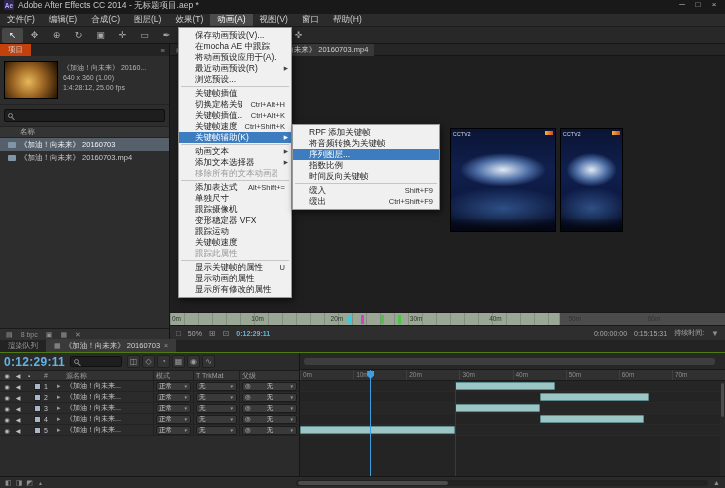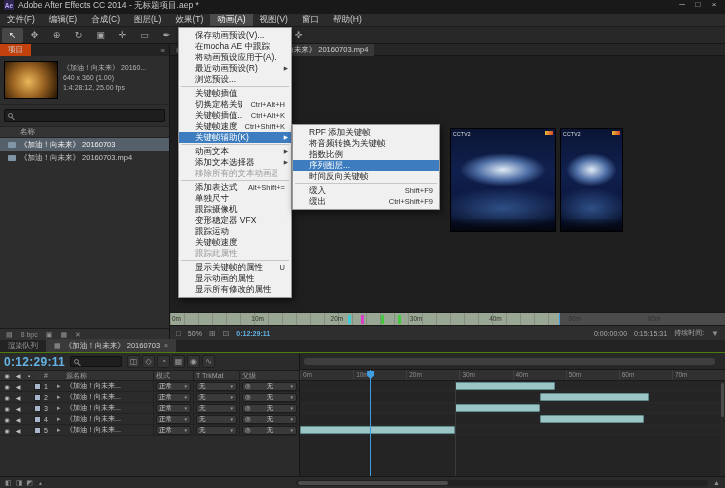--- a/index.html
+++ b/index.html
@@ -658,26 +658,26 @@
 
 <div id="sub-menu" class="menu">
   <div class="mi">
     <span class="lab">RPF 添加关键帧</span>
     <span class="sc"></span>
   </div>
     <div class="mi">
     <span class="lab">将音频转换为关键帧</span>
     <span class="sc"></span>
   </div>
-    <div class="mi">
-    <span class="lab">指数比例</span>
-    <span class="sc"></span>
-  </div>
     <div class="mi hl">
     <span class="lab">序列图层...</span>
+    <span class="sc"></span>
+  </div>
+    <div class="mi">
+    <span class="lab">指数比例</span>
     <span class="sc"></span>
   </div>
     <div class="mi">
     <span class="lab">时间反向关键帧</span>
     <span class="sc"></span>
   </div>
     <div class="mi sep">
     <span class="lab">缓入</span>
     <span class="sc">Shift+F9</span>
   </div>

